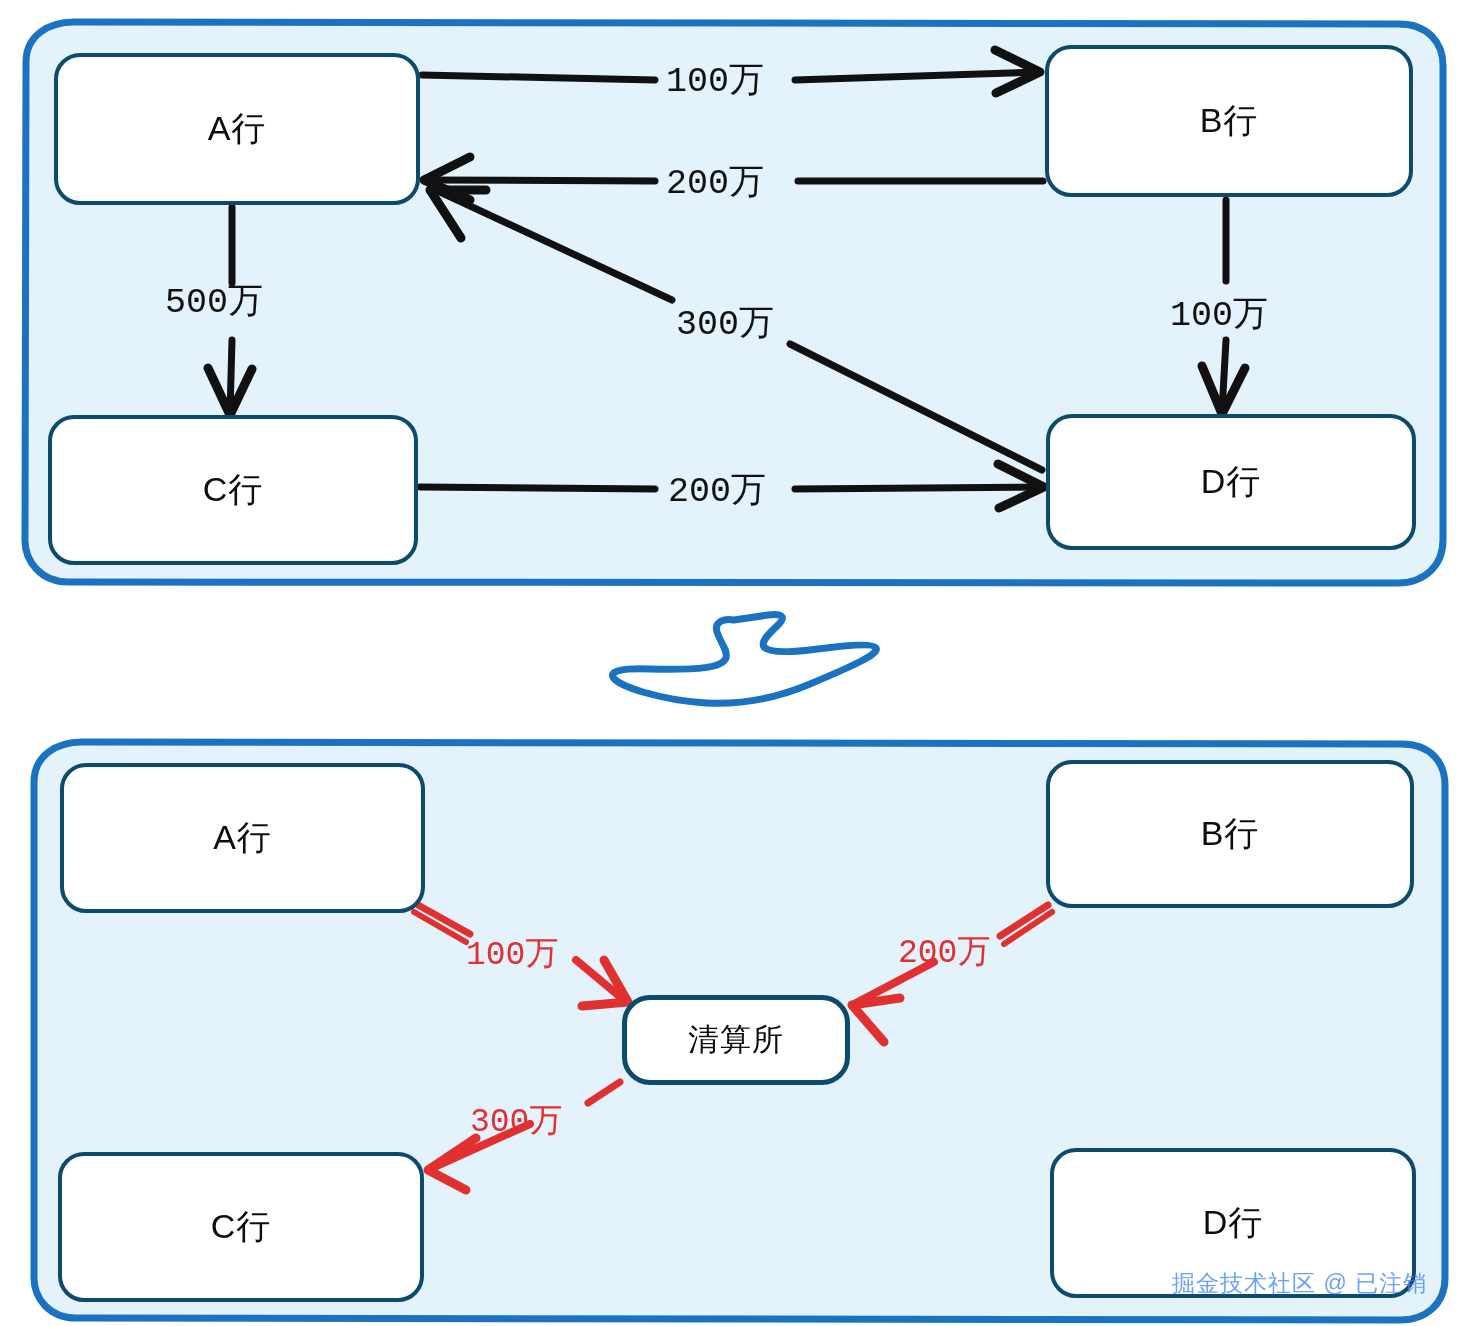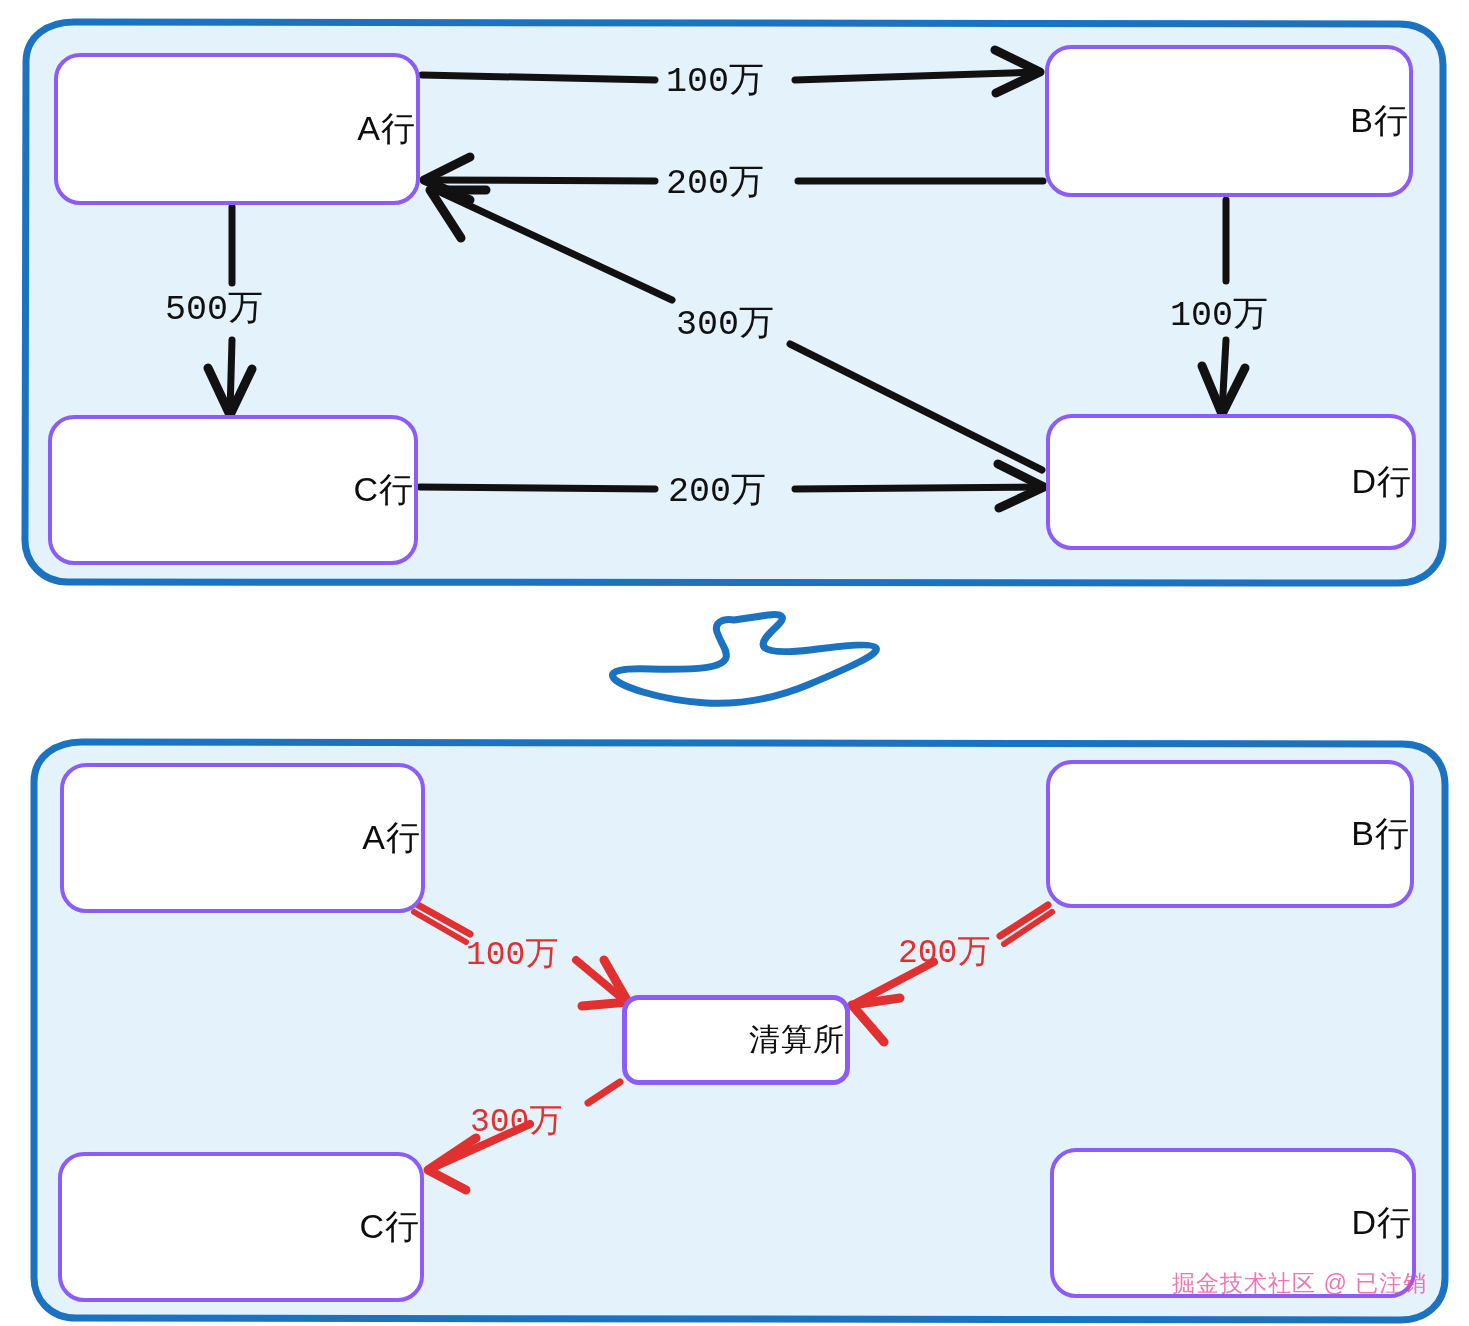--- a/index.html
+++ b/index.html
@@ -21,52 +21,52 @@
     position: absolute;
     left: 0;
     top: 0;
     width: 1469px;
     height: 1326px;
     pointer-events: none;
   }
   .node {
     position: absolute;
     background: #ffffff;
-    border: 4px solid #8b5cf6;
+    border: 4px solid #0c4a6e;
     border-radius: 26px;
     display: flex;
     align-items: center;
-    justify-content: flex-end;
+    justify-content: center;
     box-sizing: border-box;
     color: #0d0d0d;
     font-size: 34px;
     letter-spacing: 1px;
     font-family: "Liberation Sans", "DejaVu Sans", sans-serif;
   }
   .node.small {
     font-size: 31px;
     border-width: 5px;
-    border-radius: 17px;
+    border-radius: 28px;
   }
   .edge-label {
     position: absolute;
     font-size: 35px;
     color: #111111;
     white-space: nowrap;
     background: transparent;
     font-family: Liberation Mono, monospace;
   }
   .edge-label.red {
     color: #e03030;
     font-size: 33px;
   }
   .watermark {
     position: absolute;
     font-size: 23px;
-    color: #ec4899;
+    color: #3b82f6;
     opacity: 0.75;
     white-space: nowrap;
     letter-spacing: 1px;
     font-family: "Liberation Sans", "DejaVu Sans", sans-serif;
   }
 </style>
 </head>
 <body>
 
 <div id="canvas">
@@ -141,21 +141,21 @@
   </div>
   <div class="node" style="left:48px; top:415px; width:370px; height:150px;">
     <span>C行</span>
   </div>
   <div class="node" style="left:1046px; top:414px; width:370px; height:136px;">
     <span>D行</span>
   </div>
 
   <div class="edge-label" style="left:666px; top:56px;">100万</div>
   <div class="edge-label" style="left:666px; top:158px;">200万</div>
-  <div class="edge-label" style="left:165px; top:284px;">500万</div>
+  <div class="edge-label" style="left:165px; top:277px;">500万</div>
   <div class="edge-label" style="left:1170px; top:290px;">100万</div>
   <div class="edge-label" style="left:676px; top:299px;">300万</div>
   <div class="edge-label" style="left:668px; top:466px;">200万</div>
 
   <svg class="edge-svg" viewBox="0 0 1469 1326">
     <path d="M 734 620
              C 722 618, 714 623, 717 632
              C 721 644, 728 650, 726 658
              C 722 668, 700 670, 650 669
              C 622 668, 610 671, 613 677

